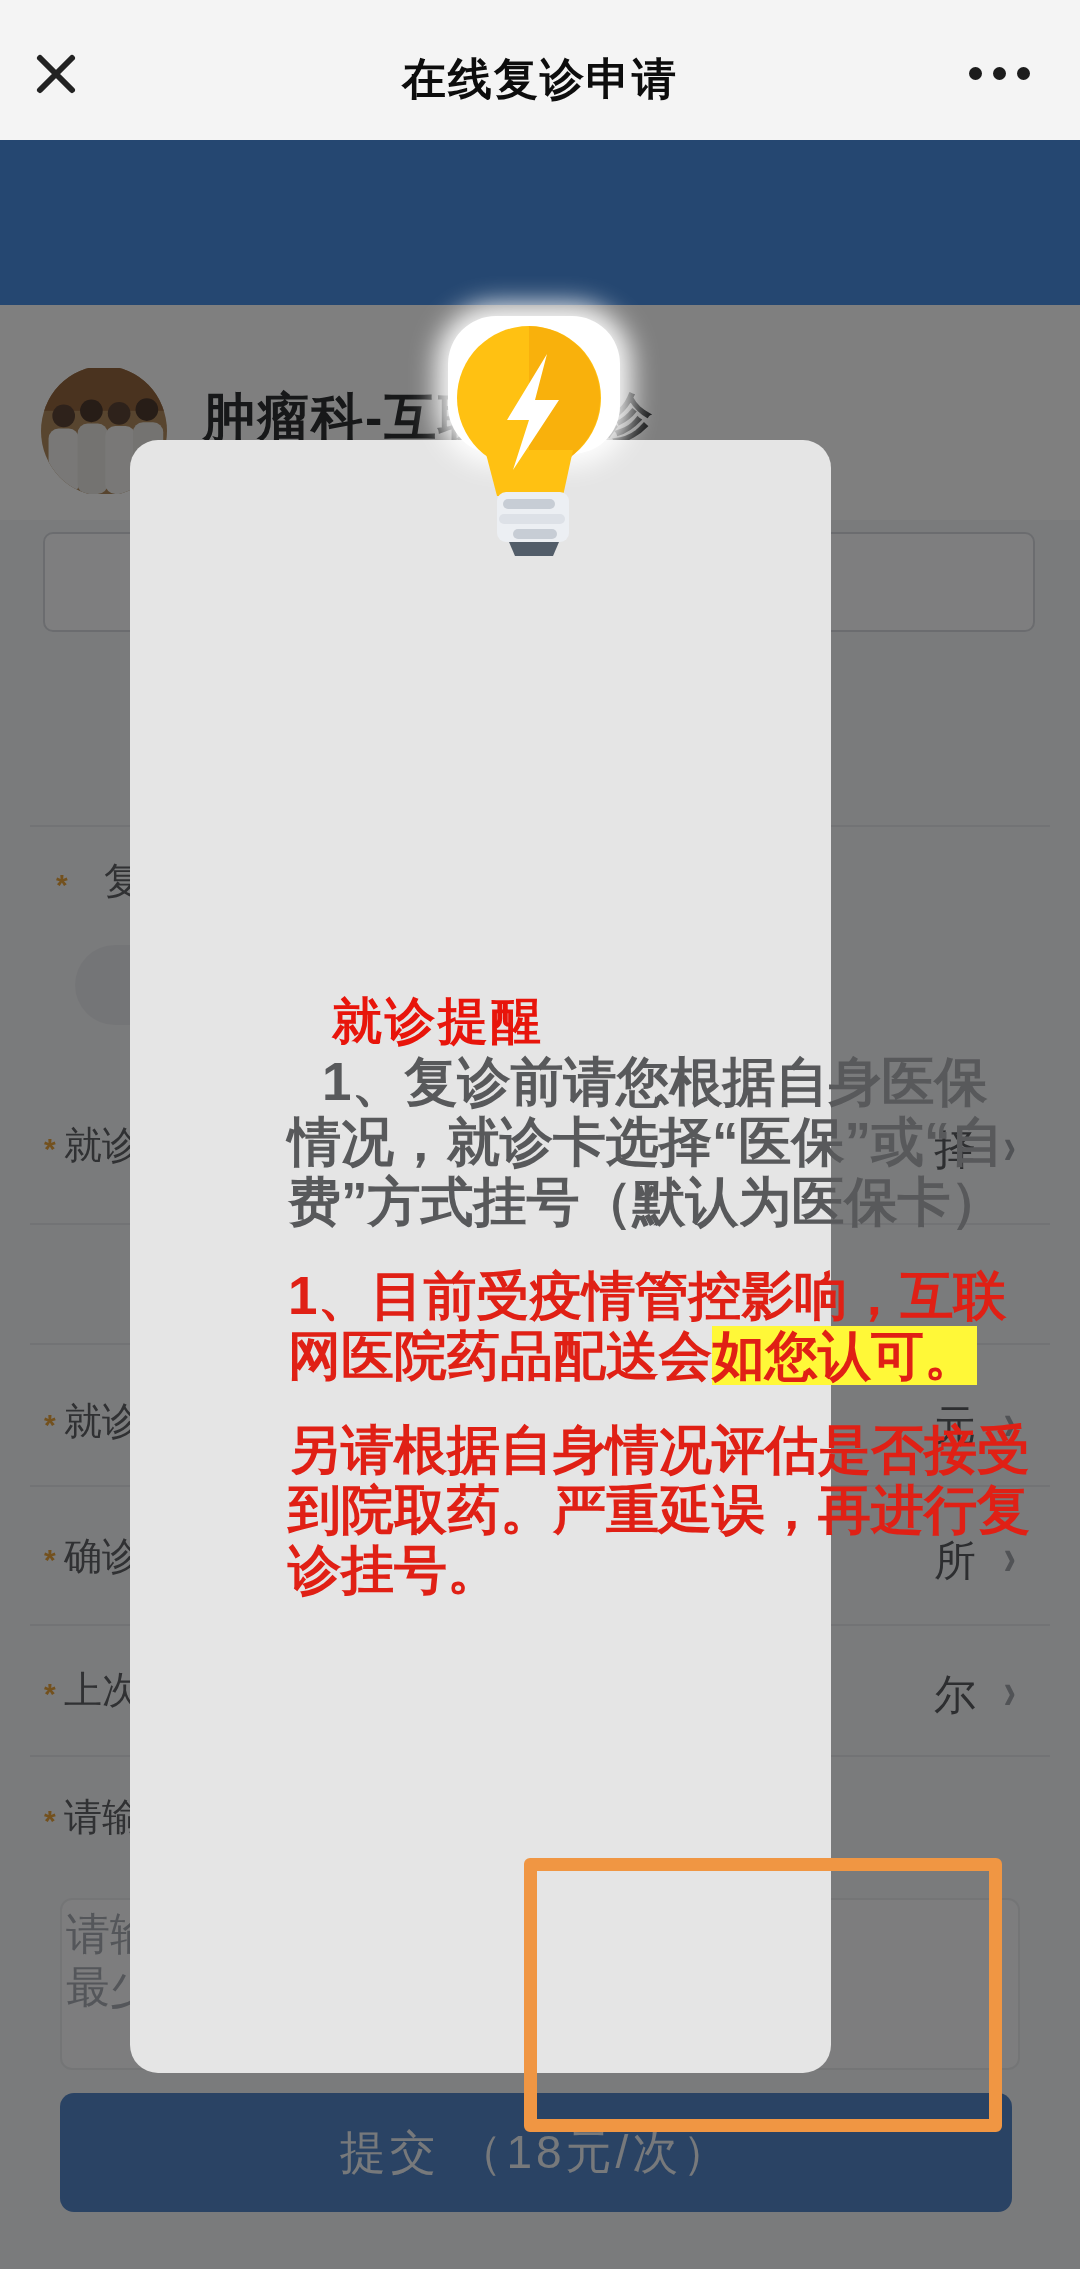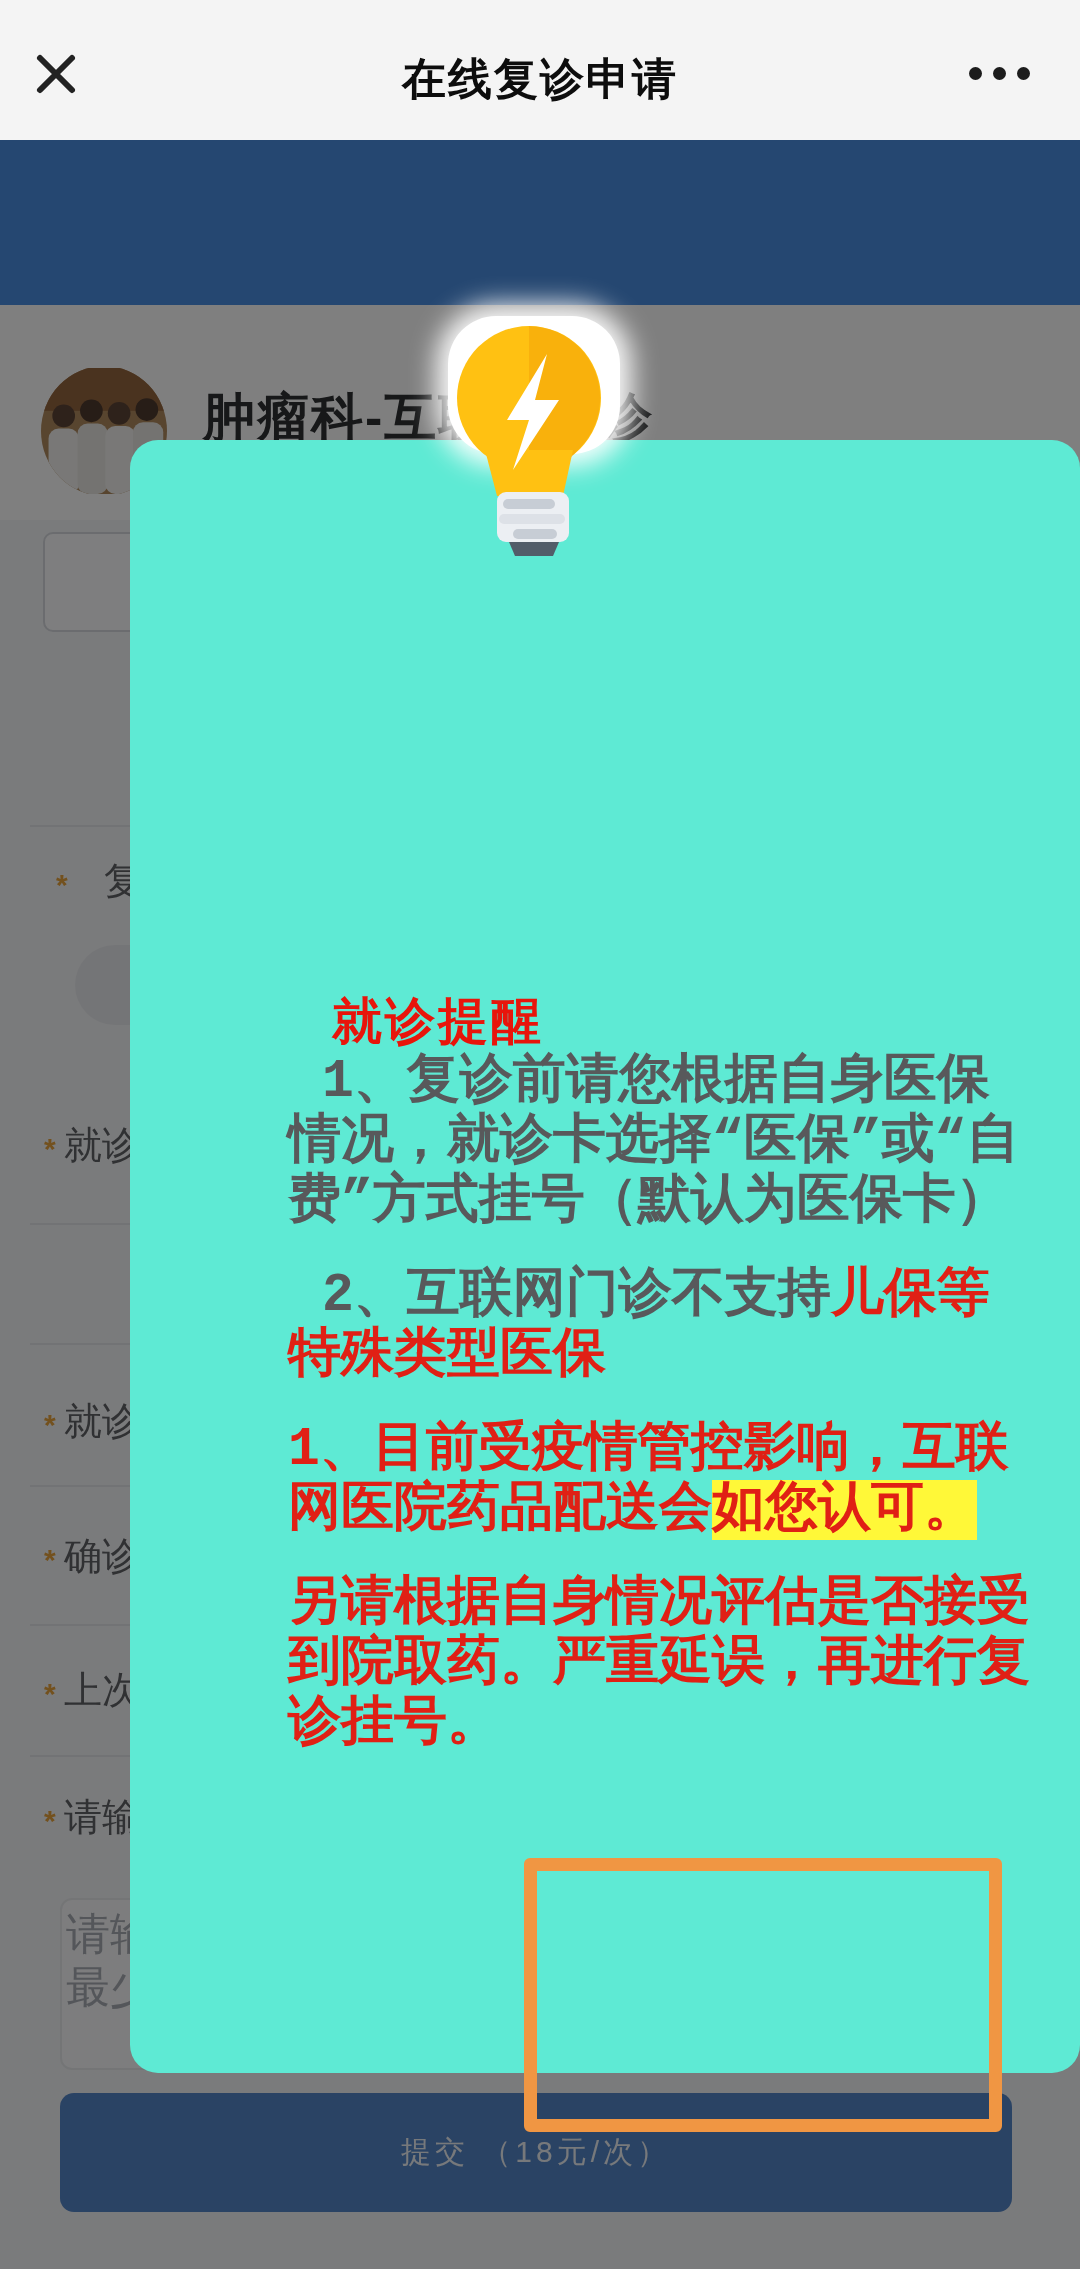--- a/index.html
+++ b/index.html
@@ -29,27 +29,27 @@
   .frow .star { position:absolute; left:44px; top:12px; color:#e6a23c; font-size:30px; font-weight:bold; }
   .frow .flabel { position:absolute; left:64px; top:0; font-size:38px; color:#606266; }
   .frow.row1 .star { left:56px; }
   .frow.row1 .flabel { left:104px; }
   .frow .fvalue { position:absolute; right:104px; top:2px; font-size:42px; color:#5a5d61; }
   .frow .chev { position:absolute; right:62px; top:-4px; font-size:52px; color:#a3a7ad; font-weight:bold; transform:scaleX(0.72); }
   .frow6 .flabel { left:64px; }
   .textarea-box { position:absolute; left:60px; top:1898px; width:960px; height:172px; background:#fafbfc; border:2px solid #e8eaed; border-radius:12px; }
   .ph1 { position:absolute; left:66px; top:1905px; font-size:44px; color:#a9adb4; }
   .ph2 { position:absolute; left:66px; top:1958px; font-size:44px; color:#a9adb4; }
-  .submit-btn { position:absolute; left:60px; top:2093px; width:952px; height:119px; border-radius:14px; background:#5486c8; color:#eef2f7; font-size:30px; letter-spacing:4px; display:flex; align-items:center; justify-content:center; cursor:pointer;text-align:center; }
+  .submit-btn { position:absolute; left:60px; top:2093px; width:952px; height:119px; border-radius:14px; background:#5486c8; color:#eef2f7; font-size:46px; letter-spacing:4px; display:flex; align-items:center; justify-content:center; cursor:pointer;text-align:center; }
 
   
   .overlay { position:absolute; left:0; top:140px; width:1080px; height:2129px; background:rgba(0,0,0,0.5); z-index:5; }
 
   
-  .modal { position:absolute; left:130px; top:440px; width:950px; height:1633px; background:#5eead4; border-radius:28px; z-index:10;font-family:Liberation Mono, monospace; }
+  .modal { position:absolute; left:130px; top:440px; width:701px; height:1633px; background:#e5e5e5; border-radius:28px; z-index:10; }
   .bulb-glow { position:absolute; left:448px; top:316px; width:172px; height:138px; background:#ffffff; border-radius:48px; box-shadow:0 0 26px 12px rgba(255,255,255,0.95); z-index:11; }
   .bulb { position:absolute; left:455px; top:320px; width:158px; height:236px; z-index:12; }
   .modal-heading { position:absolute; left:202px; top:548px; font-size:50px; font-weight:bold; color:#e8150b; letter-spacing:3px; z-index:12; }
   .modal-body { position:absolute; left:158px; top:612px; width:752px; z-index:12; }
   .modal-para { font-size:53px; font-weight:bold; line-height:60px; letter-spacing:0px; margin-bottom:34px; }
   .seg-gray { color:#58595b;margin-left:34px; }
   .seg-red { color:#e02015; }
   .seg-red-highlight { color:#e02015; background:#fff838; }
 
   
@@ -162,21 +162,20 @@
       <rect x="44" y="194" width="66" height="10" rx="5" fill="#dde1e7"></rect>
       <rect x="58" y="209" width="44" height="10" rx="5" fill="#c7cdd5"></rect>
       <path d="M54 222 h50 l-6 14 h-38 Z" fill="#525d69"></path>
     </svg>
   </div>
 
   <div class="modal">
     <div class="modal-heading">就诊提醒</div>
     <div class="modal-body" id="modal-paragraphs">
         <div class="modal-para"><span class="seg-gray">1、复诊前请您根据自身医保情况，就诊卡选择“医保”或“自费”方式挂号（默认为医保卡）</span></div>
-        <div class="modal-para"><span class="seg-gray">2、互联网门诊不支持</span><span class="seg-red">儿保等特殊类型医保</span></div>
         <div class="modal-para"><span class="seg-red">1、目前受疫情管控影响，互联网医院药品配送会</span><span class="seg-red-highlight">如您认可。</span></div>
         <div class="modal-para"><span class="seg-red">另请根据自身情况评估是否接受到院取药。严重延误，再进行复诊挂号。</span></div>
       </div>
 
   </div>
 
   <div class="annotation"></div>
 
 </div>
 

